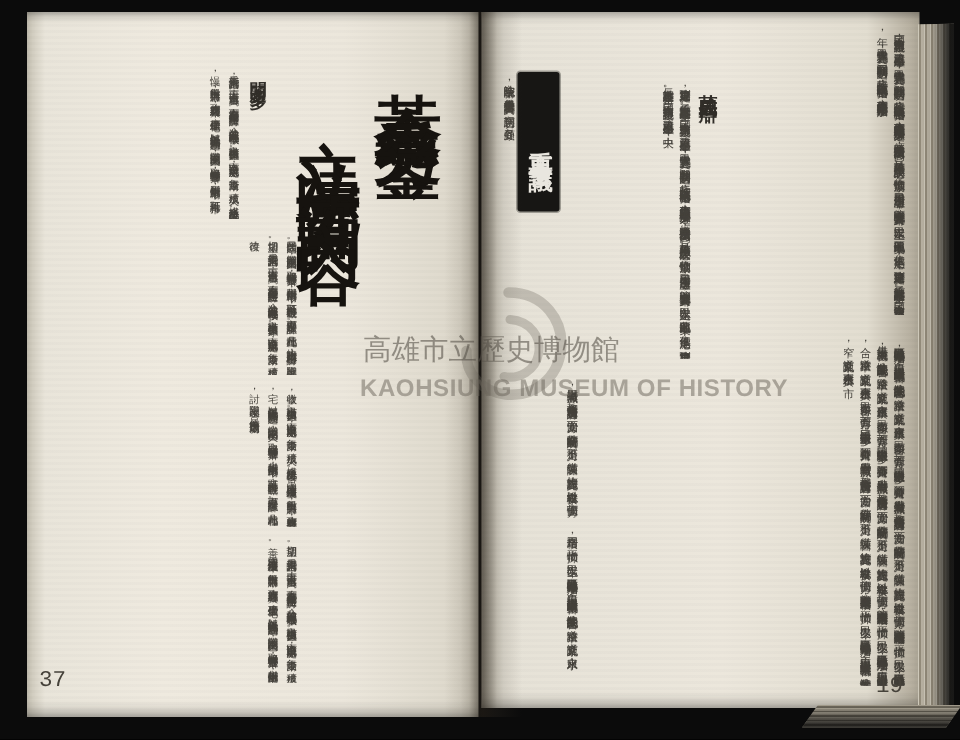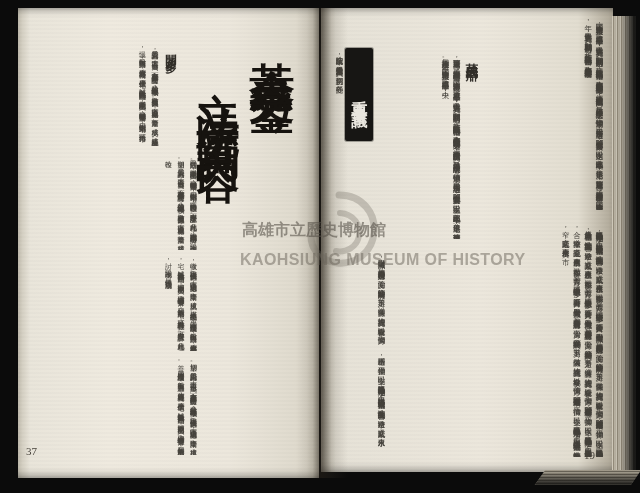--- a/index.html
+++ b/index.html
@@ -40,24 +40,24 @@
             font-family:"Liberation Sans","DejaVu Sans",sans-serif;}
   #headline-name{left:232px;top:18px;width:52px;height:228px;font-size:45px;letter-spacing:8px;}
   #headline-title{left:180px;top:50px;width:50px;height:396px;font-size:43px;letter-spacing:11px;}
   
   #section-box{position:absolute;left:24px;top:40px;width:28px;height:93px;background:#171614;
                border-radius:2px;display:flex;align-items:center;justify-content:center;
                box-shadow:0 0 0 1px rgba(23,22,20,.35);}
   #section-box span{writing-mode:vertical-rl;text-orientation:upright;color:#e9e6df;
                font-size:16px;font-weight:700;letter-spacing:3.5px;}
   
-  .pagenum{position:absolute;font-family:Liberation Serif, serif;font-size:11px;color:#46423a;}
+  .pagenum{position:absolute;font-family:Liberation Mono, monospace;font-size:15px;color:#46423a;}
   
   #watermark{position:absolute;left:0;top:0;width:640px;height:493px;pointer-events:none;}
-  #wm-zh{position:absolute;left:242px;top:220px;font-size:16px;font-weight:700;
+  #wm-zh{position:absolute;left:242px;top:220px;font-size:19px;font-weight:400;
          letter-spacing:0;color:rgba(85,80,70,.58);white-space:nowrap;}
   #wm-en{position:absolute;left:240px;top:251px;font-size:16px;letter-spacing:.4px;
          color:rgba(105,100,90,.5);white-space:nowrap;font-weight:bold;}
   #wm-logo{position:absolute;left:296px;top:189px;opacity:.3;}
 </style>
 </head>
 <body>
 
 <div id="stage">
 

